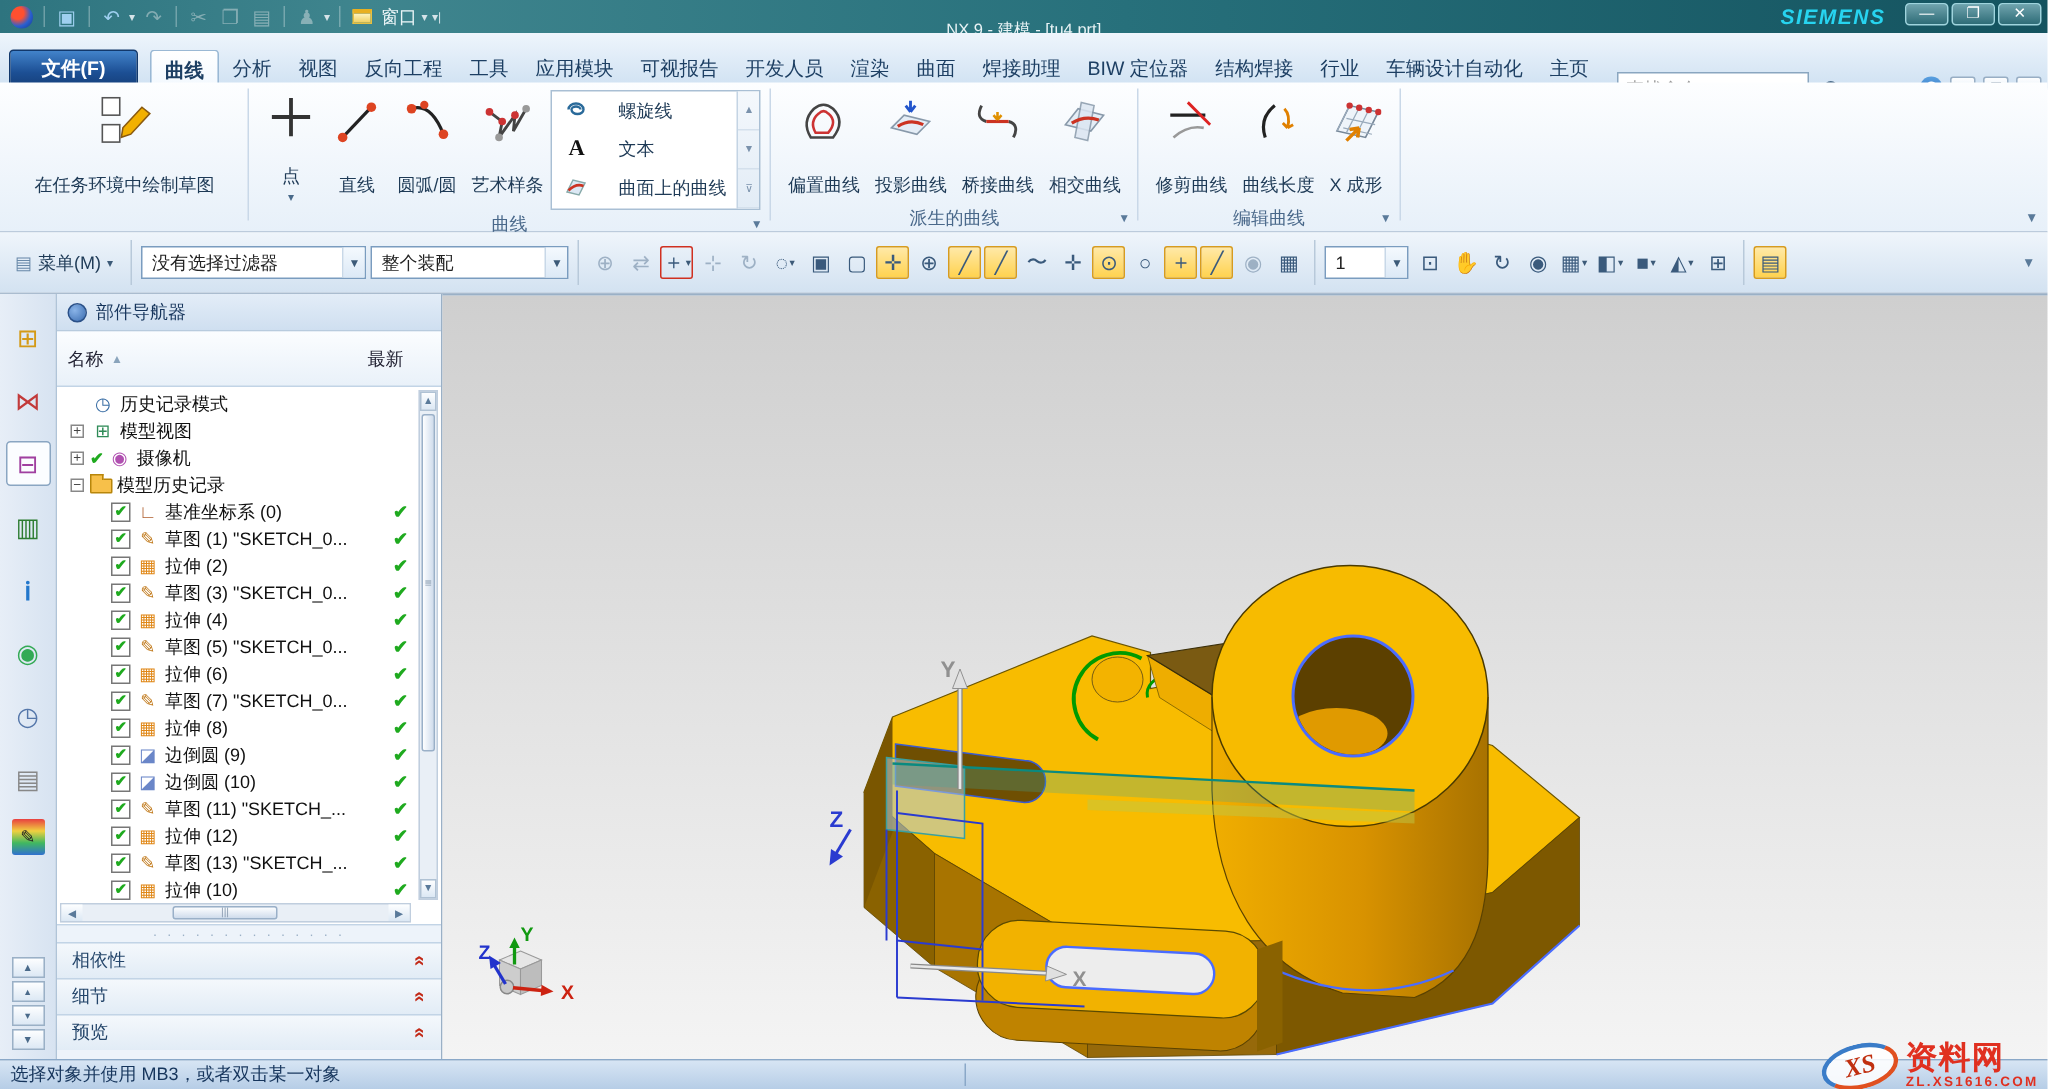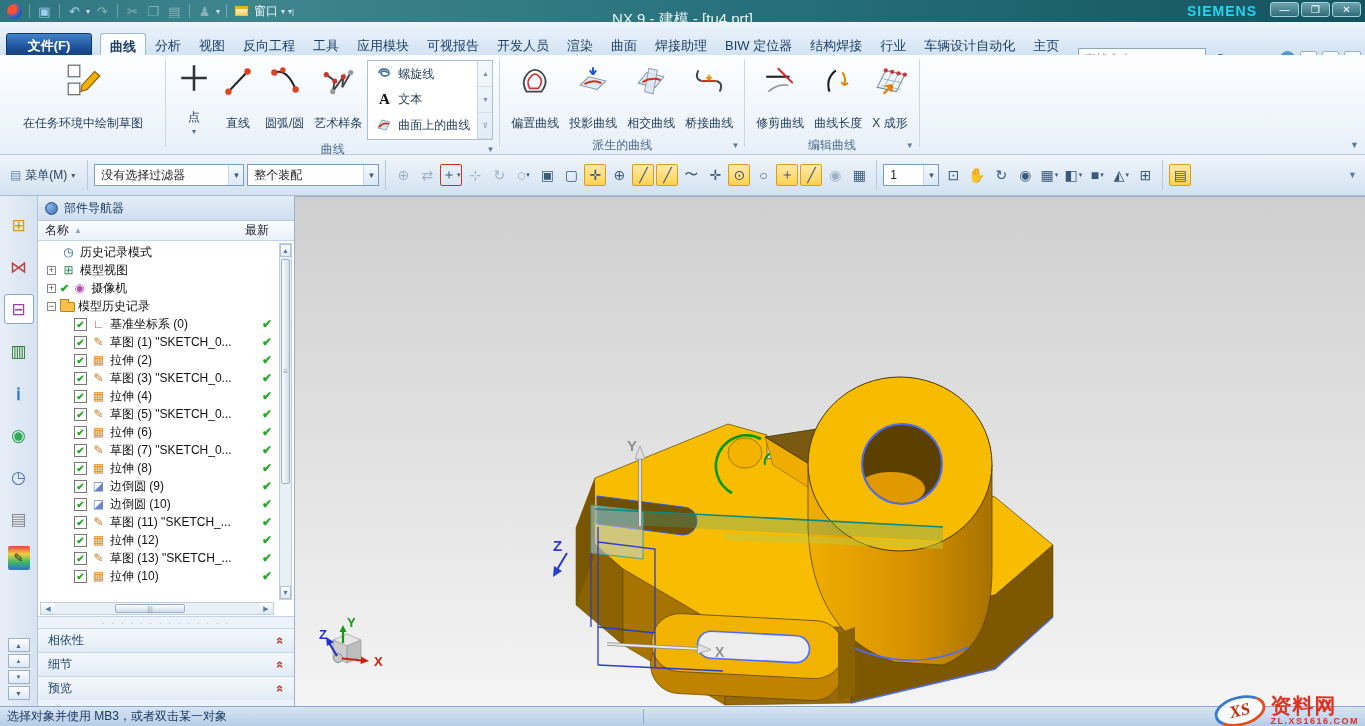--- a/index.html
+++ b/index.html
@@ -8,22 +8,22 @@
   #titlebar{position:absolute;left:0;top:0;width:1365px;height:22px;
     background:linear-gradient(90deg,#2e747f 0%,#3f858e 18%,#27707b 55%,#14535f 100%);
     display:flex;align-items:center;color:#eaf4f6;font-size:12px}
   .qa{display:flex;align-items:center;gap:4px;padding:0 6px;height:100%}
   .qai{width:17px;height:16px;display:flex;align-items:center;justify-content:center;font-size:13px;color:#dfe9ee}
   .qai.dim{opacity:.45;filter:grayscale(60%)}
   .nxlogo{width:15px;height:15px;border-radius:50%;background:radial-gradient(circle at 32% 32%,#ff5030 0 28%,#2a5fd0 60%,#123a8a)}
   .qsep{width:1px;height:14px;background:rgba(255,255,255,.3);margin:0 2px}
   .ddarrow{font-size:8px;color:#d5e3e8;margin-left:-1px}
   .winicon{width:13px;height:10px;border:1px solid #e8c040;background:linear-gradient(#fdf4c0,#f0d060);border-top:3px solid #e8b020}
-  #title-text{position:absolute;left:0;right:0;top:0;height:38px;display:flex;align-items:center;justify-content:center;color:#e8f3f5;font-size:15px;pointer-events:none}
-  #brand{position:absolute;right:108px;top:3px;color:#27d4f0;font-weight:bold;font-size:14px;letter-spacing:1px;}
+  #title-text{position:absolute;left:0;right:0;top:0;height:38px;display:flex;align-items:center;justify-content:center;color:#e8f3f5;font-size:11px;pointer-events:none}
+  #brand{position:absolute;right:108px;top:3px;color:#27d4f0;font-weight:bold;font-size:14px;letter-spacing:1px;font-style:italic}
   .tbtns{position:absolute;right:4px;top:2px;display:flex;gap:2px}
   .tbtn{width:29px;height:15px;border:1px solid #9fd4dd;border-radius:3px;background:linear-gradient(#6fa3ad,#2e6c77);color:#fff;font-size:10px;display:flex;align-items:center;justify-content:center;line-height:1}
   
   #menurow{position:absolute;left:0;top:22px;width:1365px;height:38px;background:linear-gradient(#eef5fc,#cfe1f2);border-bottom:1px solid #eef4fb;display:flex;align-items:flex-end}
   #filebtn{margin:0 8px 0 6px;width:86px;height:26px;border-radius:3px 3px 0 0;background:linear-gradient(#4283ca,#1c4f94 60%,#153f7a);color:#fff;font-size:13px;font-weight:bold;display:flex;align-items:center;justify-content:center;border:1px solid #12386b}
   .mtab{height:26px;display:flex;align-items:center;padding:0 9px;font-size:13px;color:#1d3f63;white-space:nowrap}
   .mtab.active{background:linear-gradient(#ffffff,#f2f8fe);border:1px solid #9ab8d4;border-bottom:none;border-radius:3px 3px 0 0;font-weight:bold}
   #menuright{position:absolute;right:4px;top:26px;display:flex;align-items:center;gap:5px}
   #cmdsearch{width:128px;height:21px;border:1px solid #8aa6c0;background:#fff;font-size:12px;padding:0 5px;color:#444}
   #cmdsearch::placeholder{color:#999}
@@ -39,21 +39,21 @@
   .rlabel{height:16px;display:flex;align-items:center;justify-content:center;font-size:12px;color:#49688a;position:relative;padding:0 14px}
   .rlabel .gdd{position:absolute;right:2px;font-size:8px;color:#5a7a9a}
   .rsep{width:1px;background:#c9d8e8;height:88px;margin:2px 3px 0}
   .rbtn{display:flex;flex-direction:column;align-items:center;padding:3px 5px 0;border-radius:2px;height:78px}
   .rbtn .ric{height:40px;display:flex;align-items:center;justify-content:center}
   .rbtn .rlab{font-size:12px;color:#1e3a56;white-space:nowrap;margin-top:14px}
   .rbtn .bdd{font-size:8px;color:#4a6a8a;margin-top:1px}
   .rbig{width:152px}
   .gallery{display:flex;border:1px solid #a9bfd4;background:#fff;height:80px;margin-top:2px}
   .gitems{display:flex;flex-direction:column;justify-content:space-around;padding:1px 4px}
-  .grow{display:flex;align-items:center;gap:5px;font-size:12px;color:#1e3a56;height:24px;padding:0 3px;white-space:nowrap}
+  .grow{display:flex;align-items:center;gap:19px;font-size:12px;color:#1e3a56;height:24px;padding:0 3px;white-space:nowrap}
   .gico{width:18px;text-align:center;font-size:13px}
   .gscroll{width:15px;border-left:1px solid #c4d4e4;display:flex;flex-direction:column;background:linear-gradient(#f4f8fc,#e2ecf6)}
   .gsb{flex:1;display:flex;align-items:center;justify-content:center;font-size:7px;color:#7a92ac;border-bottom:1px solid #d4e0ec}
   #ribbon-overflow{position:absolute;right:6px;bottom:4px;font-size:9px;color:#5a7a9a}
   
   #toolbar{position:absolute;left:0;top:155px;width:1365px;height:41px;background:linear-gradient(#eff5fb,#d3e2f1);border-bottom:1px solid #aabccf;display:flex;align-items:center;padding:0 4px;gap:3px}
   .tsep{width:1px;height:30px;background:#b8c9da;margin:0 3px}
   #menubtn{display:flex;align-items:center;gap:4px;font-size:12px;color:#1e3a56;padding:0 6px;height:28px}
   .combo{height:22px;border:1px solid #7a9cbf;background:#fff;display:flex;align-items:center;font-size:12px;color:#222;padding-left:6px}
   .combo .cdd{width:15px;height:100%;margin-left:auto;display:flex;align-items:center;justify-content:center;font-size:8px;color:#3c5a78;border-left:1px solid #c8d8e8;background:linear-gradient(#f4f9fe,#dce9f6)}
@@ -76,21 +76,21 @@
   .rbi[data-ic="hd3d-tool-icon"]{color:#33aa55}
   .rbi[data-ic="history-icon"]{color:#5577aa}
   .rbi[data-ic="roles-icon"]{color:#888}
   .rbi[data-ic="system-scene-icon"]{background:linear-gradient(180deg,#e84040,#f0d040,#40b860,#3070d0);width:22px;height:24px;border-radius:2px;color:#222;font-size:12px}
   .rscrolls{margin-top:auto;margin-bottom:6px;display:flex;flex-direction:column;gap:2px}
   .rsb{width:22px;height:14px;border:1px solid #9ab0c6;background:linear-gradient(#fdfeff,#dce8f4);font-size:7px;color:#4a6a8a;display:flex;align-items:center;justify-content:center}
   
   #navpanel{position:absolute;left:38px;top:0;width:257px;height:510px;background:#edf3fa;border-right:1px solid #9ab0c6;display:flex;flex-direction:column}
   #navheader{height:25px;background:linear-gradient(#e3edf8,#cfdff0);display:flex;align-items:center;gap:6px;padding:0 7px;font-size:12px;color:#16355c;border-bottom:1px solid #b8cbde}
   .pin{width:13px;height:13px;border-radius:50%;background:radial-gradient(circle at 35% 35%,#8ab4e8,#3a6cb0);border:1px solid #2a5088}
-  #navcols{height:20px;background:linear-gradient(#fbfdff,#e9f1f9);border-bottom:1px solid #c2d4e6;display:flex;align-items:center;font-size:12px;color:#223;padding:0 7px}
+  #navcols{height:37px;background:linear-gradient(#fbfdff,#e9f1f9);border-bottom:1px solid #c2d4e6;display:flex;align-items:center;font-size:12px;color:#223;padding:0 7px}
   #navcols .sort{font-size:8px;color:#8aa4bc;margin-left:5px}
   #navcols .latestcol{margin-left:auto;margin-right:18px}
   #tree{flex:1;background:#fff;position:relative;overflow:hidden;border-bottom:1px solid #c2d4e6;padding-top:2px}
   .trow{display:flex;align-items:center;height:18px;font-size:12px;color:#111;position:relative;padding-right:36px}
   .trow[data-pad="1"]{padding-left:9px}
   .trow[data-pad="2"]{padding-left:23px}
   .texp{width:9px;height:9px;font-size:9px;line-height:7px;text-align:center;color:#444;margin-right:4px;flex:none}
   .texp:not(:empty){border:1px solid #888;background:#fff}
   .texp:empty{visibility:hidden}
   .tpre{color:#1faa1f;font-weight:bold;font-size:11px;margin-right:2px}
@@ -321,37 +321,37 @@
               <path d="M4 20 L12 12 L28 16 L20 24 Z" fill="#e4edf6" stroke="#89a"></path>
               <path d="M8 19 Q16 14 24 18" fill="none" stroke="#c32" stroke-width="2"></path>
               <path d="M16 3 v7 m0 0 l-3 -4 m3 4 l3 -4" stroke="#2255cc" stroke-width="1.8" fill="none"></path>
             </svg>
           </span>
         <span class="rlab">投影曲线</span>
       </div>
       <div class="rbtn">
         <span class="ric">
             <svg width="34" height="34" viewBox="0 0 32 32">
-              <path d="M4 18 L12 8 L28 12 L20 22 Z" fill="#e4edf6" stroke="#89a"></path>
-              <path d="M14 4 L10 26 L18 28 L22 6 Z" fill="#dce6f2" stroke="#89a" opacity=".85"></path>
-              <path d="M8 17 Q16 12 25 15" fill="none" stroke="#c32" stroke-width="2"></path>
-            </svg>
-          </span>
-        <span class="rlab">相交曲线</span>
-      </div>
-      <div class="rbtn">
-        <span class="ric">
-            <svg width="34" height="34" viewBox="0 0 32 32">
               <path d="M6 6 Q2 14 9 16" fill="none" stroke="#444" stroke-width="1.8"></path>
               <path d="M26 26 Q30 18 23 16" fill="none" stroke="#444" stroke-width="1.8"></path>
               <path d="M9 16 Q16 16 23 16" fill="none" stroke="#c32" stroke-width="2"></path>
               <path d="M16 10 v5 m0 0 l-2.5 -3 m2.5 3 l2.5 -3" stroke="#e09000" stroke-width="1.6" fill="none"></path>
             </svg>
           </span>
         <span class="rlab">桥接曲线</span>
+      </div>
+      <div class="rbtn">
+        <span class="ric">
+            <svg width="34" height="34" viewBox="0 0 32 32">
+              <path d="M4 18 L12 8 L28 12 L20 22 Z" fill="#e4edf6" stroke="#89a"></path>
+              <path d="M14 4 L10 26 L18 28 L22 6 Z" fill="#dce6f2" stroke="#89a" opacity=".85"></path>
+              <path d="M8 17 Q16 12 25 15" fill="none" stroke="#c32" stroke-width="2"></path>
+            </svg>
+          </span>
+        <span class="rlab">相交曲线</span>
       </div>
     </div>
     <div class="rlabel">
         <span>派生的曲线</span>
         <span class="gdd">▼</span>
       </div>
   </div>
   <div class="rsep"></div>
 
   <div class="rgroup">

